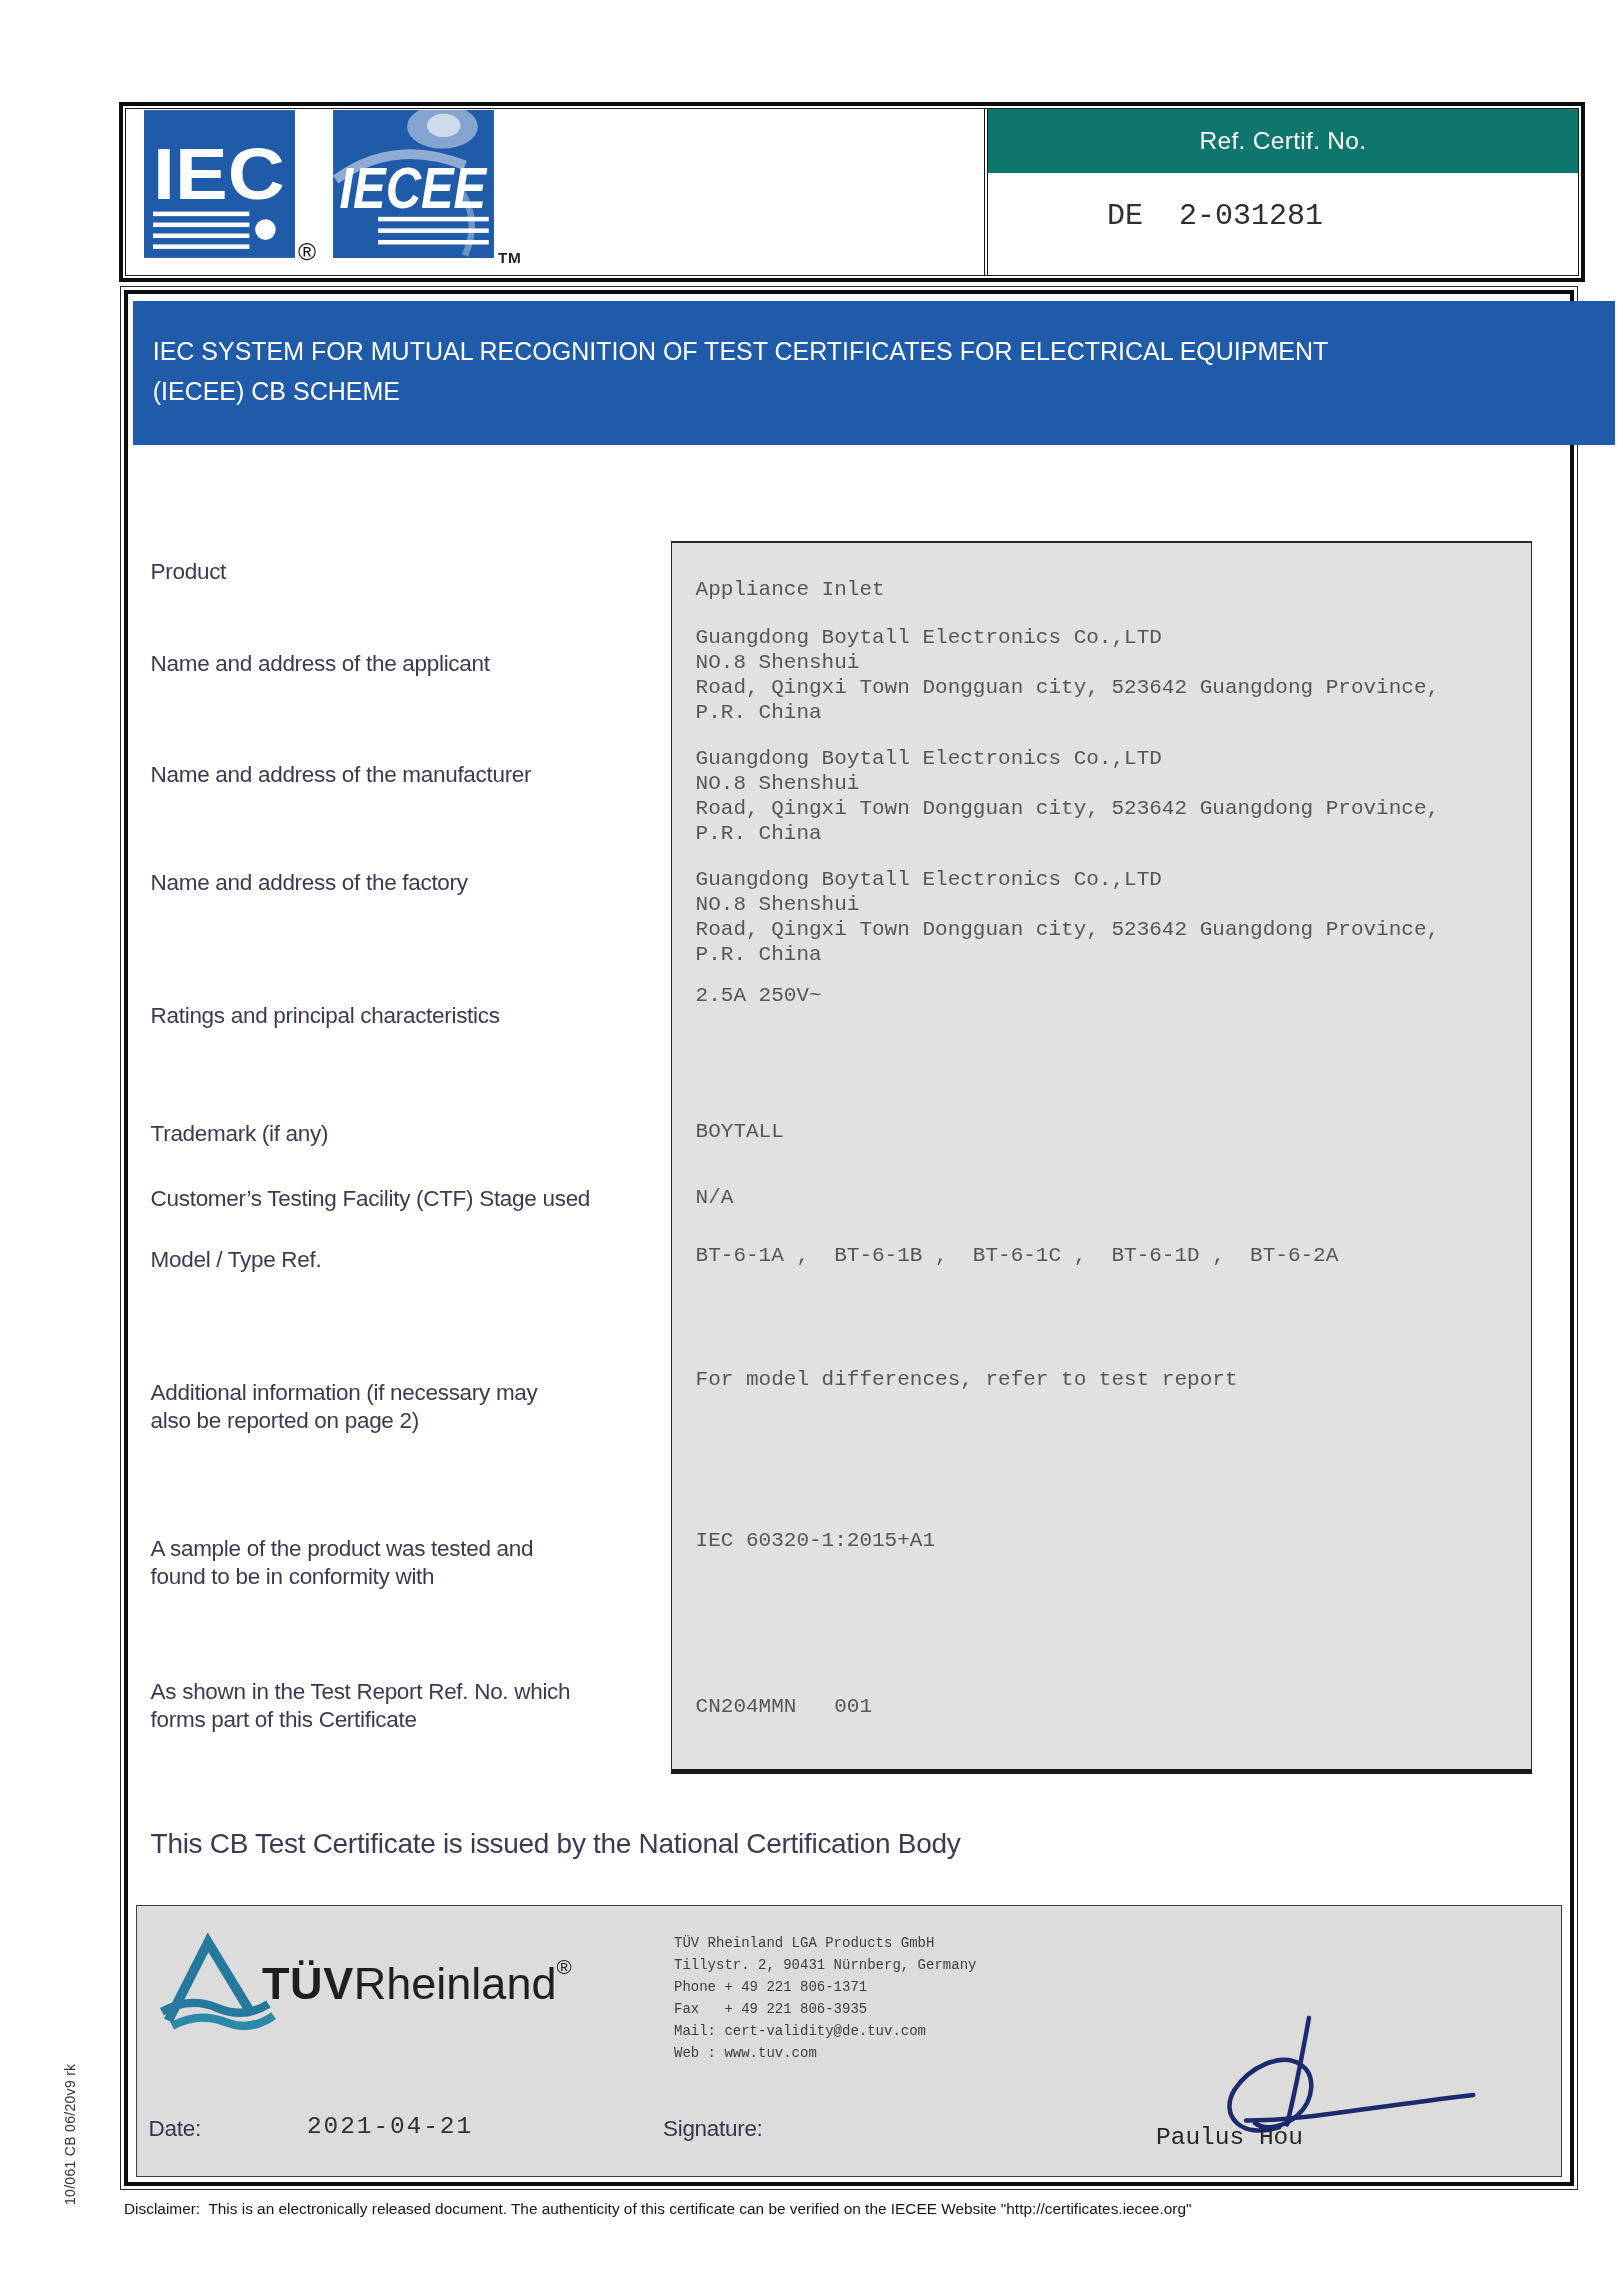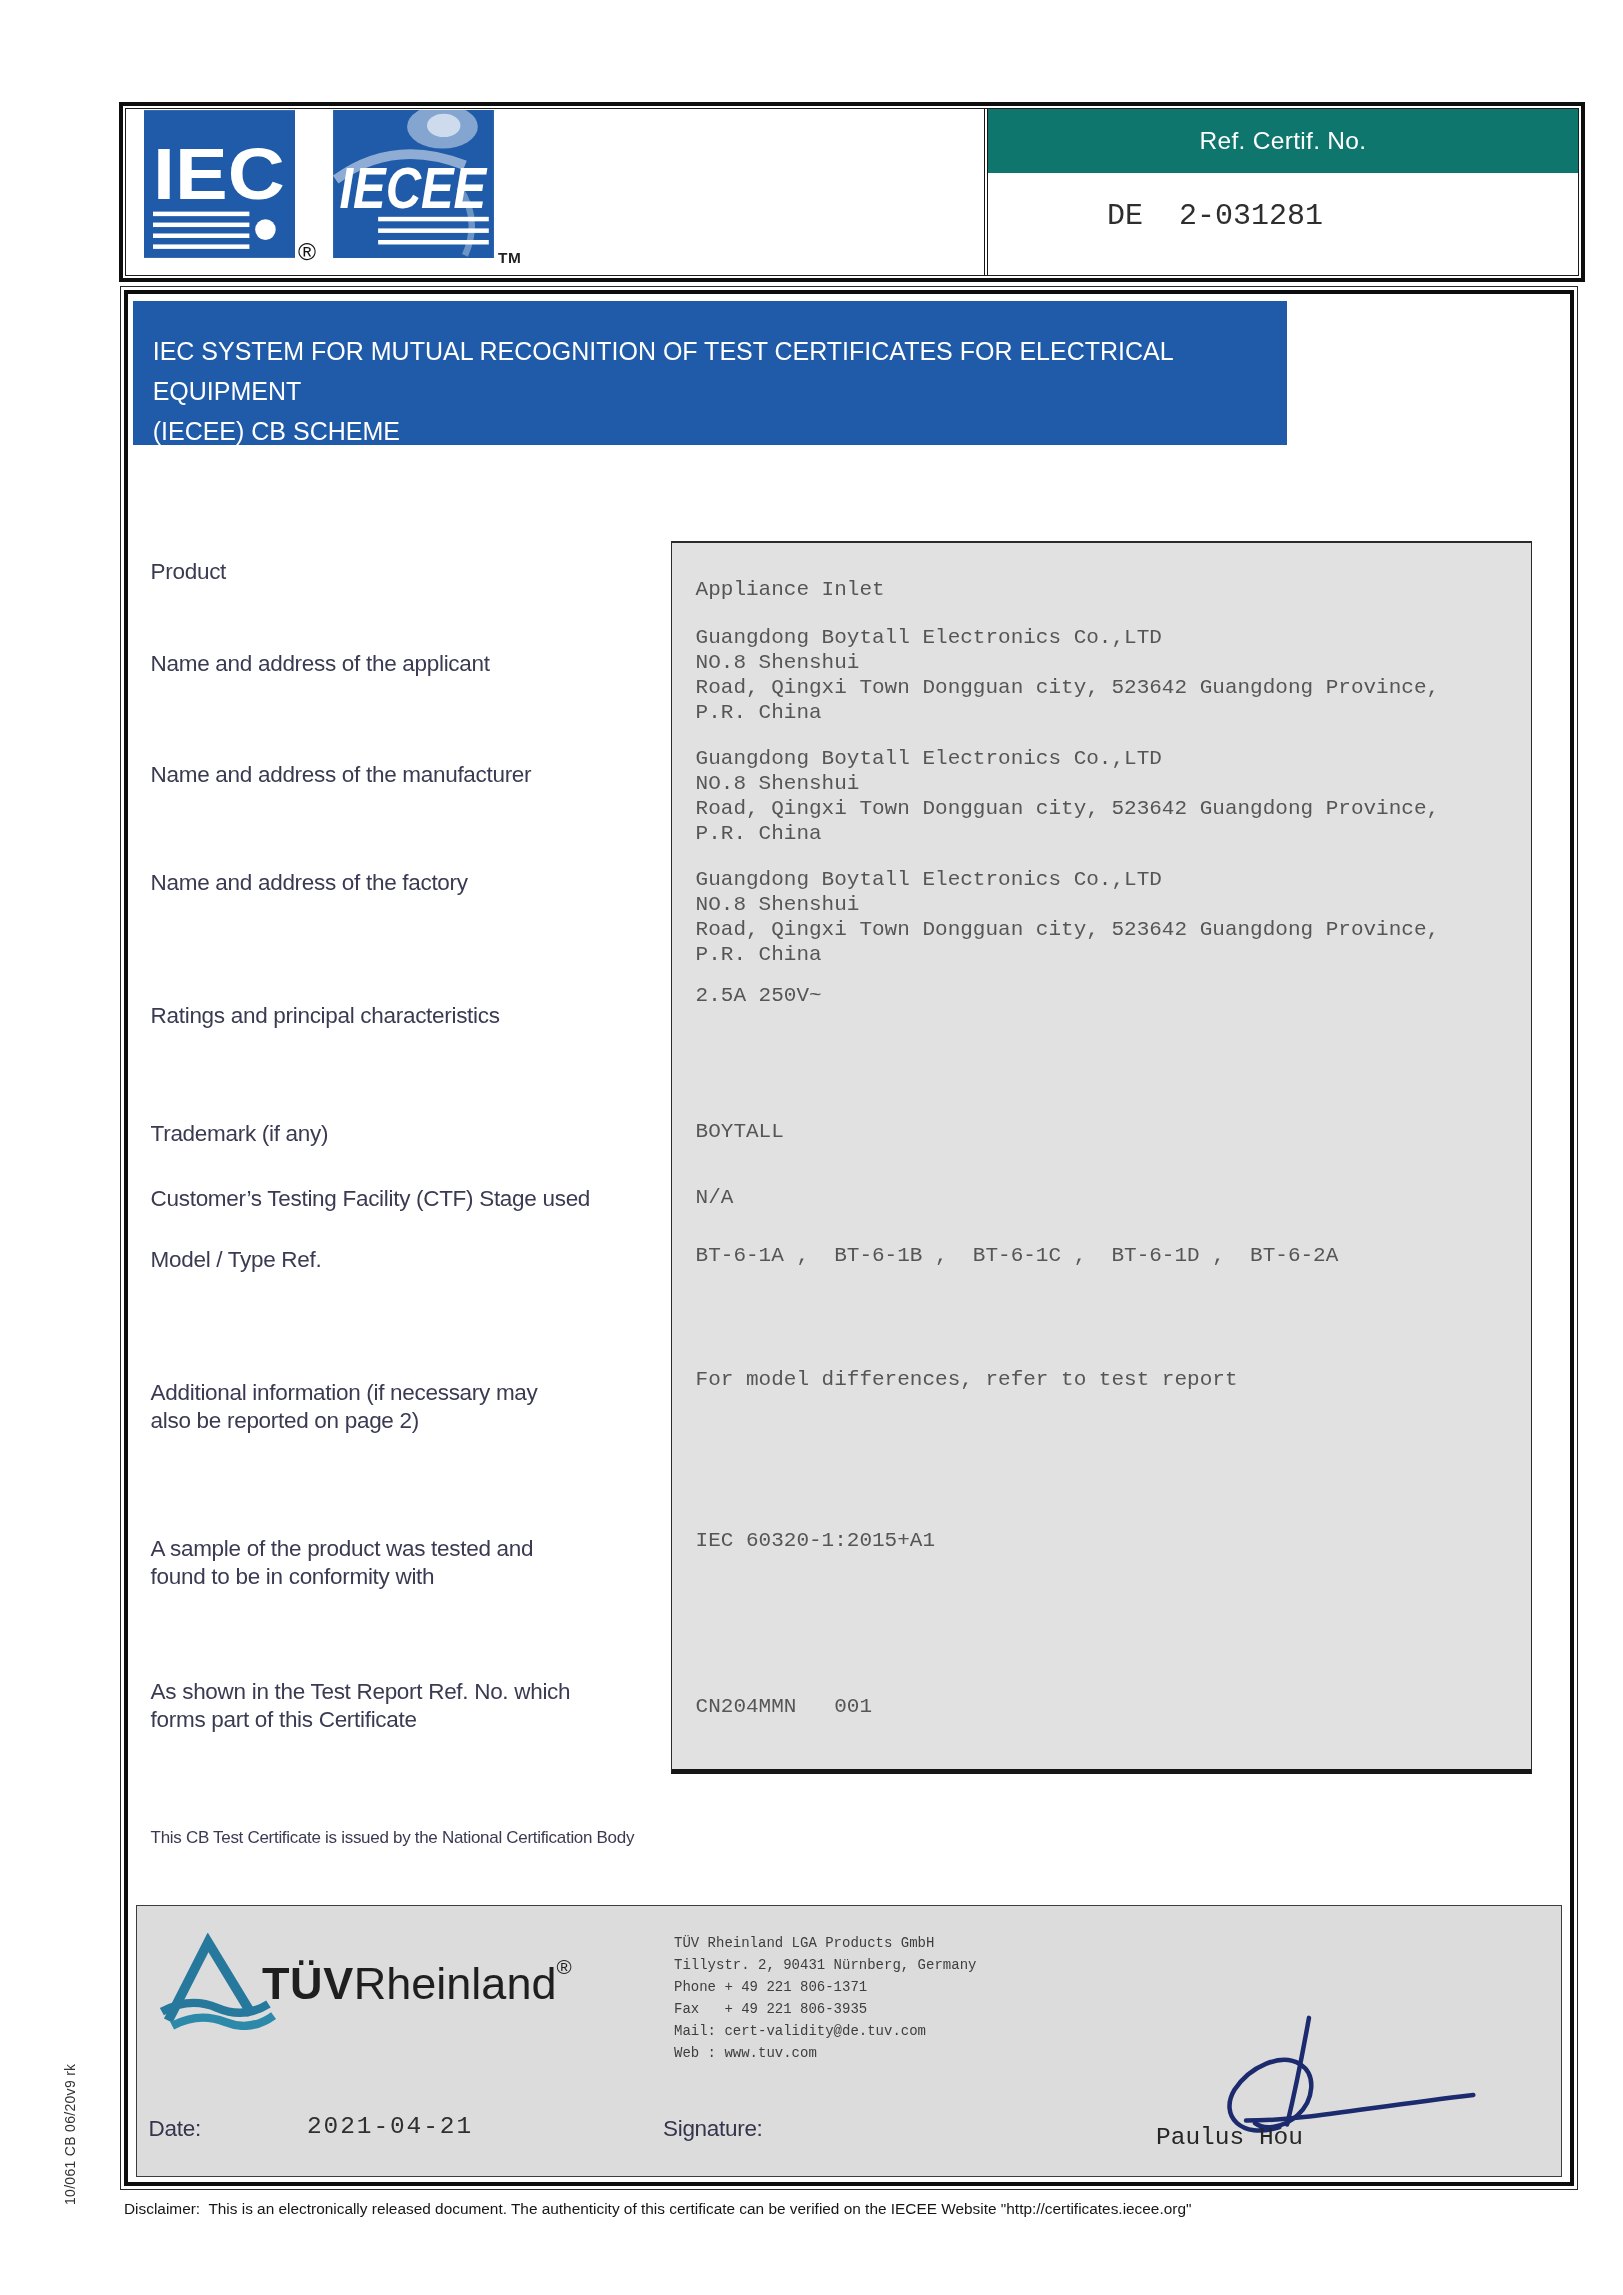--- a/index.html
+++ b/index.html
@@ -38,21 +38,21 @@
   
   .main-frame {
     position:absolute; left:120px; top:286px; width:1458px; height:1904px;
     border:1.3px solid #262626; padding:2.6px; box-sizing:border-box;
   }
   .main-inner {
     position:relative; width:100%; height:100%; box-sizing:border-box;
     border:4.5px solid #0d0d0d; background:#ffffff;
   }
   .banner {
-    position:absolute; left:5.8px; top:7.7px; width:1154px; height:144px;
+    position:absolute; left:5.8px; top:7.7px; width:1482px; height:144px;
     background:#1f5ba8; color:#ffffff; box-sizing:border-box;
     padding:30px 0 0 19.3px; font-size:25px; line-height:40px; letter-spacing:0px;
   }
   .doc-title {
     position:absolute; left:23px; top:175px;
     font-size:37px; font-weight:bold; color:#3b3383; letter-spacing:0px;
   }
   .field-label {
     position:absolute; left:23px; width:521px;
     font-size:22.5px; line-height:28px; color:#3a3a52; letter-spacing:-0.3px;
@@ -63,21 +63,21 @@
     background:#e1e1e1; box-sizing:border-box;
     border:1.9px solid #2a2a2a; border-top-width:2.6px; border-bottom:5.1px solid #161616;
   }
   .value {
     position:absolute; left:24px; white-space:pre;
     font-family:"Liberation Mono","DejaVu Sans Mono",monospace;
     font-size:21px; line-height:25px; color:#565656;
   }
   .issued-line {
     position:absolute; left:23px; top:1534px;
-    font-size:17px; color:#3a3a52; letter-spacing:-0.3px;
+    font-size:28px; color:#3a3a52; letter-spacing:-0.3px;
   }
   
   .footer-box {
     position:absolute; left:8.4px; top:1611px; width:1426px; height:272px;
     background:#dcdcdc; border:1.3px solid #3d3d3d; box-sizing:border-box;
   }
   .tuv-logo { position:absolute; left:20.6px; top:27px; }
   .tuv-wordmark { position:absolute; left:125px; top:49px; font-size:45px; color:#1f1f1f; }
   .tuv-wordmark .bold { font-weight:bold; letter-spacing:0.6px; }
   .tuv-wordmark sup { font-size:20.6px; vertical-align:24.5px; }

